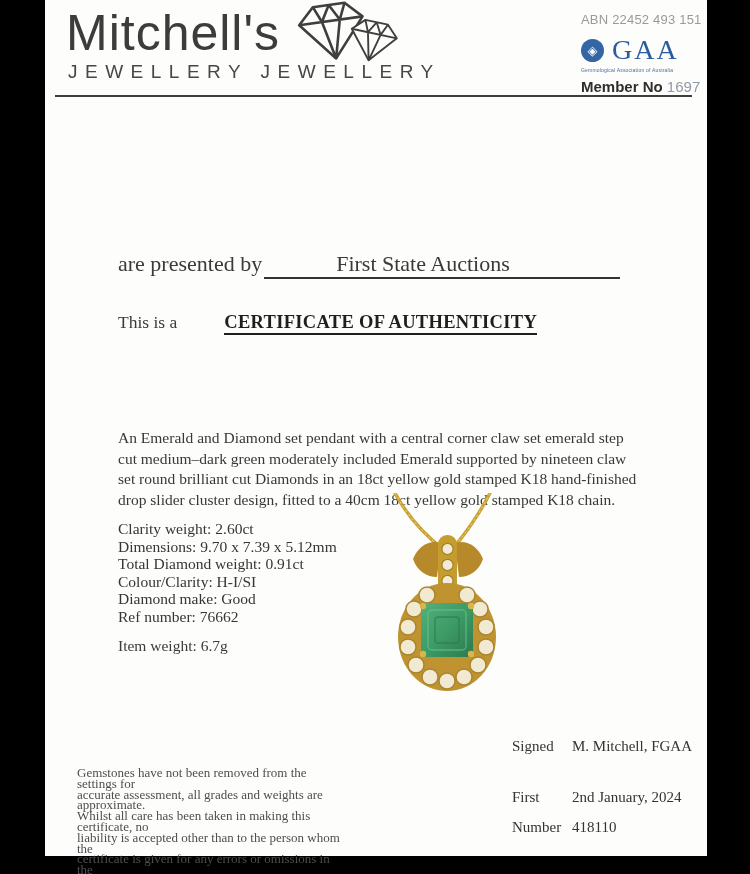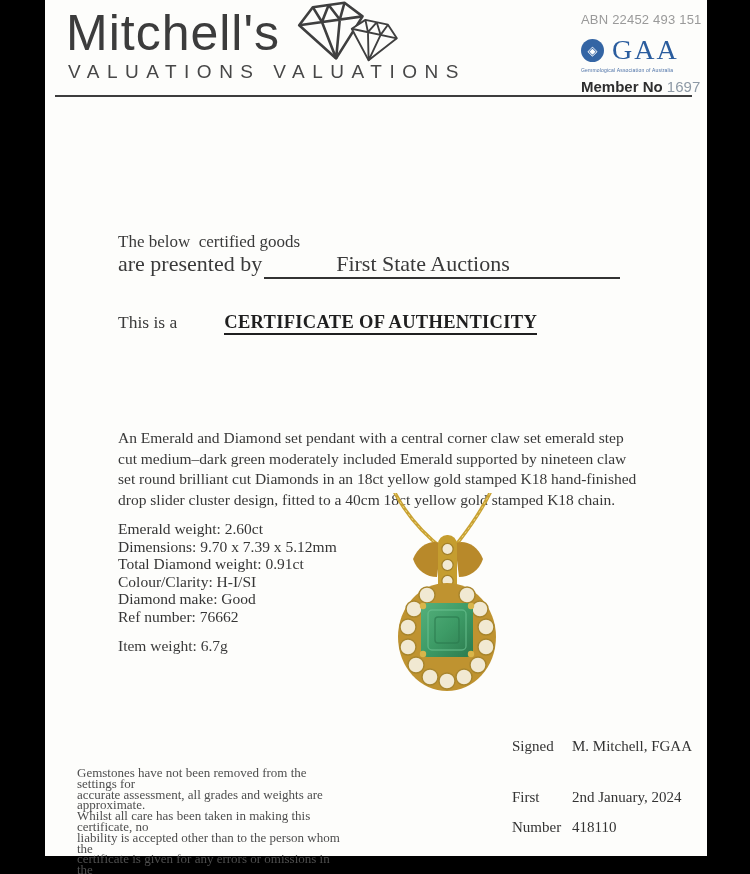--- a/index.html
+++ b/index.html
@@ -68,21 +68,21 @@
   .disclaimer { position:absolute; left:32px; top:768px; width:270px;
            font-size:13px; line-height:10.8px; color:#4e4e4e;
            white-space:pre-line; }
 </style>
 </head>
 <body>
 
 <div class="page">
 
   <div class="brand">Mitchell's</div>
-  <div class="brand-sub">VALUATIONS VALUATIONS</div>
+  <div class="brand-sub">JEWELLERY JEWELLERY</div>
 
   <span class="gems-icon">
     <svg width="118" height="64" viewBox="0 0 118 64">
       <g fill="#fdfdfb" stroke="#3f3f3f" stroke-width="2.6" stroke-linejoin="round">
         <g transform="rotate(-8 38 28)">
           <path d="M8,20 L24,4 L56,4 L72,20 L40,58 Z"></path>
           <path d="M8,20 L72,20 M24,4 L31,20 M56,4 L49,20 M40,4 L31,20 M40,4 L49,20 M31,20 L40,58 M49,20 L40,58" fill="none"></path>
         </g>
         <g transform="translate(52,18) scale(0.72) rotate(12 40 30)">
           <path d="M8,20 L24,4 L56,4 L72,20 L40,58 Z"></path>
@@ -100,33 +100,32 @@
     </div>
     <div class="gaa-tagline">Gemmological Association of Australia</div>
     <div class="member">
       <span>Member No</span>
       <span class="val">1697</span>
     </div>
   </div>
 
   <div class="header-rule"></div>
 
-  <div class="intro">The below  certified goods</div>
   <div class="presented-row">
     <span>are presented by</span><span class="presenter-line">First State Auctions</span>
   </div>
 
   <div class="title-row">
     <span class="title-prefix">This is a</span><span class="title-main">CERTIFICATE OF AUTHENTICITY</span>
   </div>
 
   <div class="description">An Emerald and Diamond set pendant with a central corner claw set emerald step cut medium–dark green moderately included Emerald supported by nineteen claw set round brilliant cut Diamonds in an 18ct yellow gold stamped K18 hand-finished drop slider cluster design, fitted to a 40cm 18ct yellow gold stamped K18 chain.</div>
 
   <div class="details">
-    <div>Emerald weight: 2.60ct</div>
+    <div>Clarity weight: 2.60ct</div>
     <div>Dimensions: 9.70 x 7.39 x 5.12mm</div>
     <div>Total Diamond weight: 0.91ct</div>
     <div>Colour/Clarity: H-I/SI</div>
     <div>Diamond make: Good</div>
     <div>Ref number: 76662</div>
   </div>
 
   <div class="item-weight">Item weight: 6.7g</div>
 
   <div class="photo">

